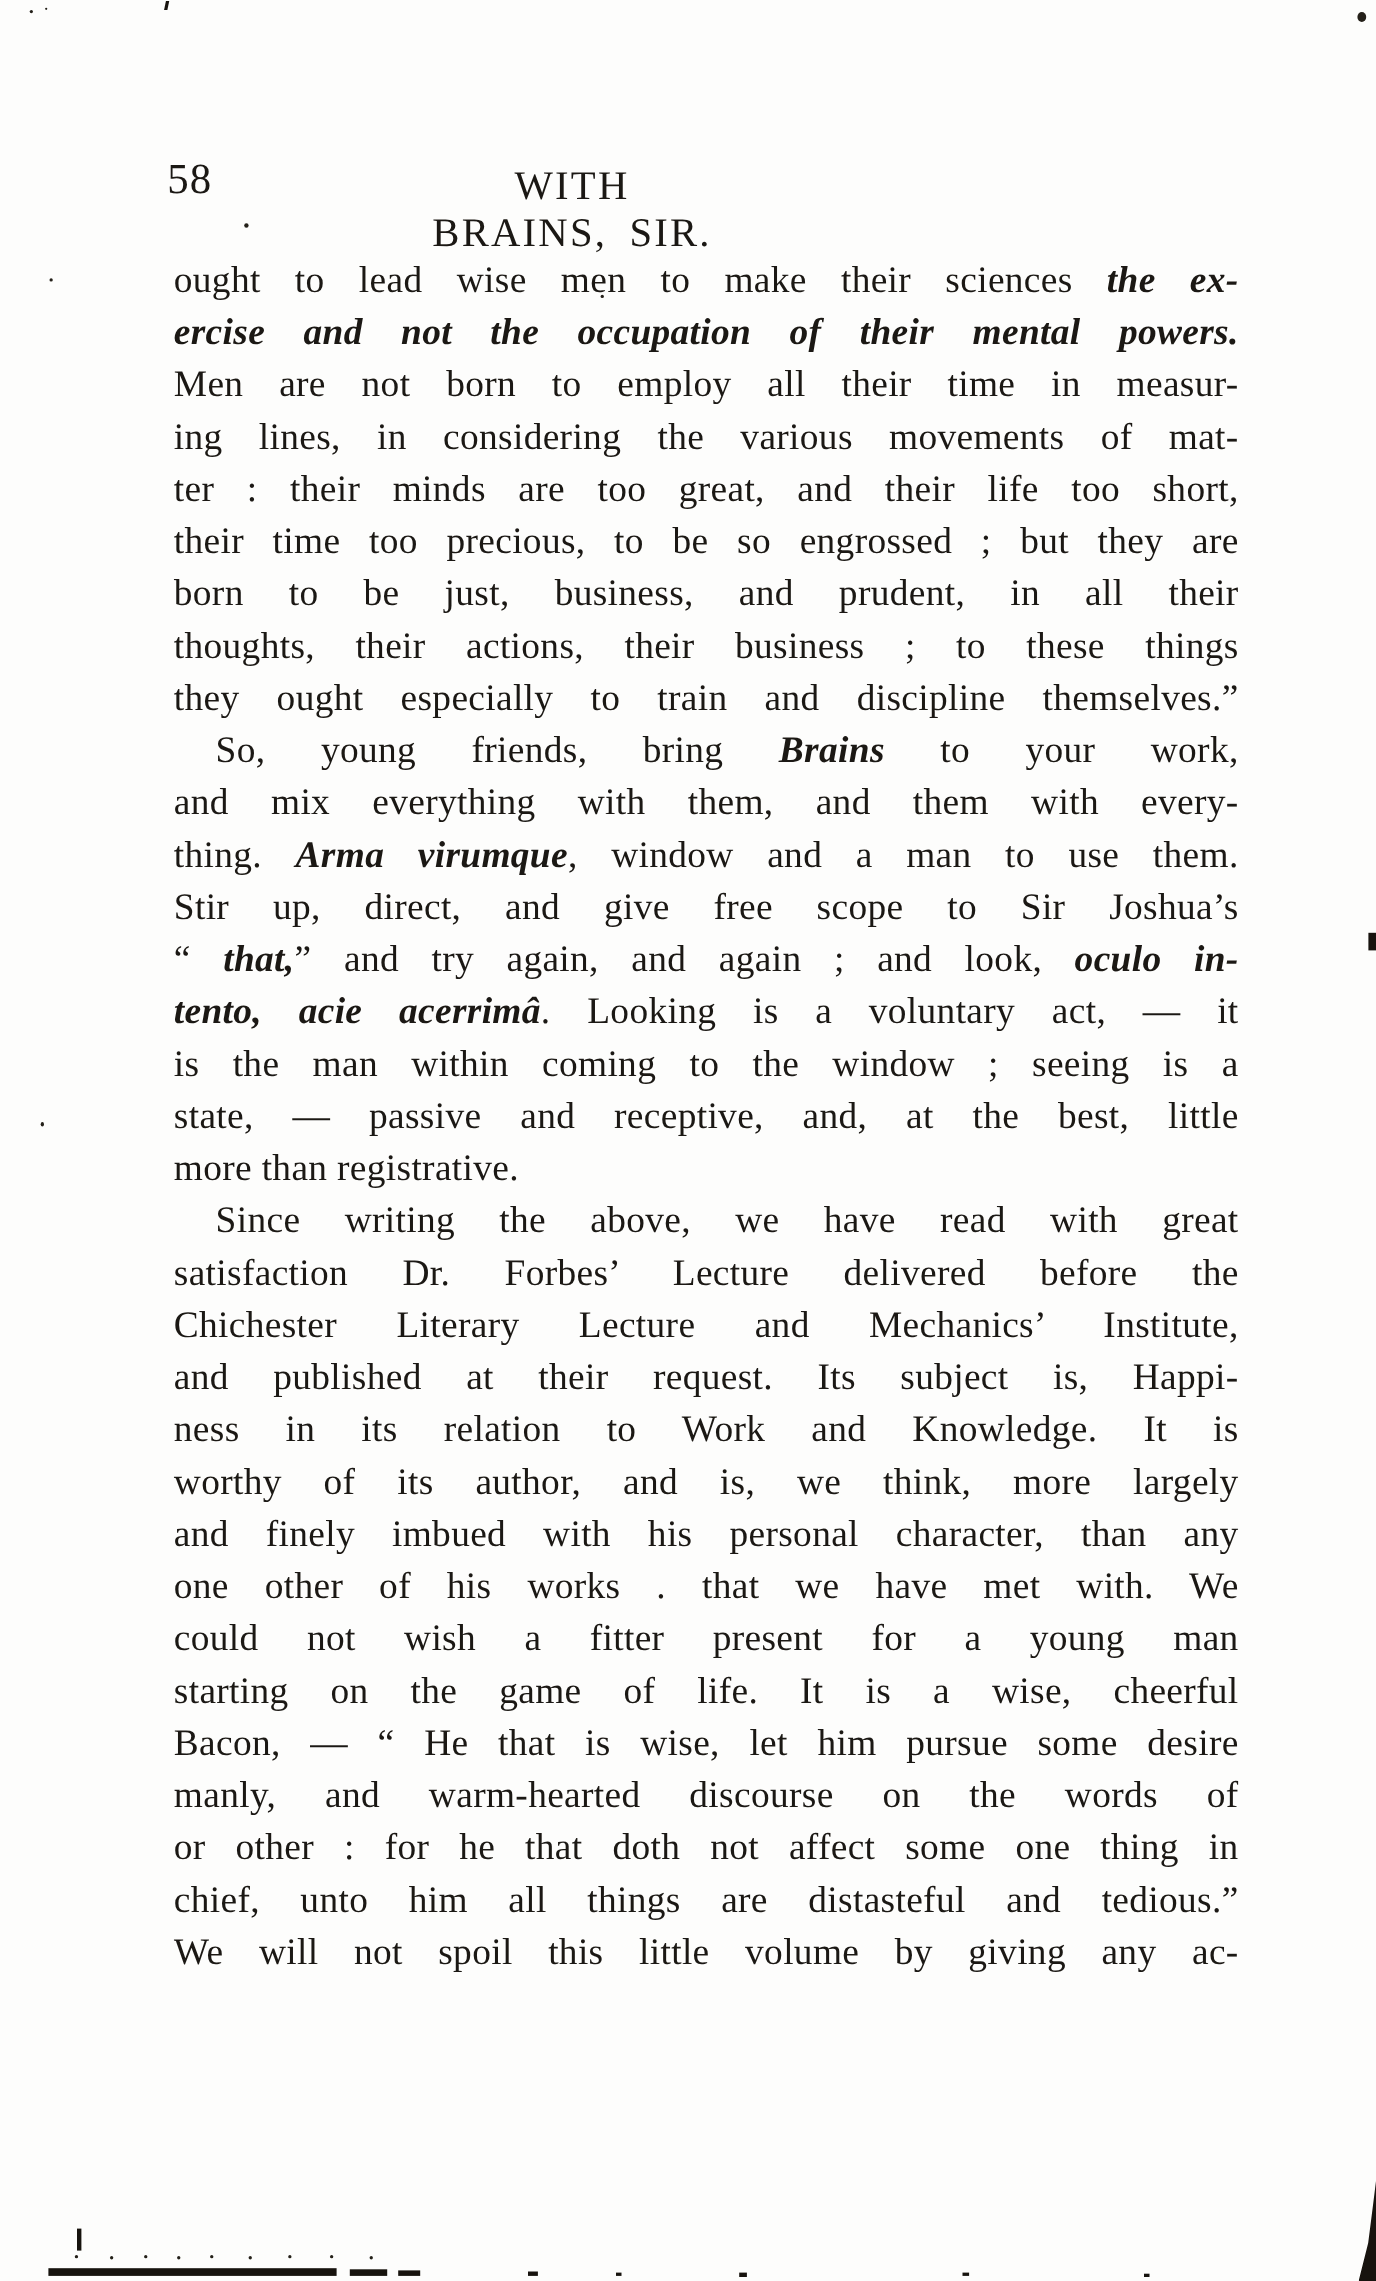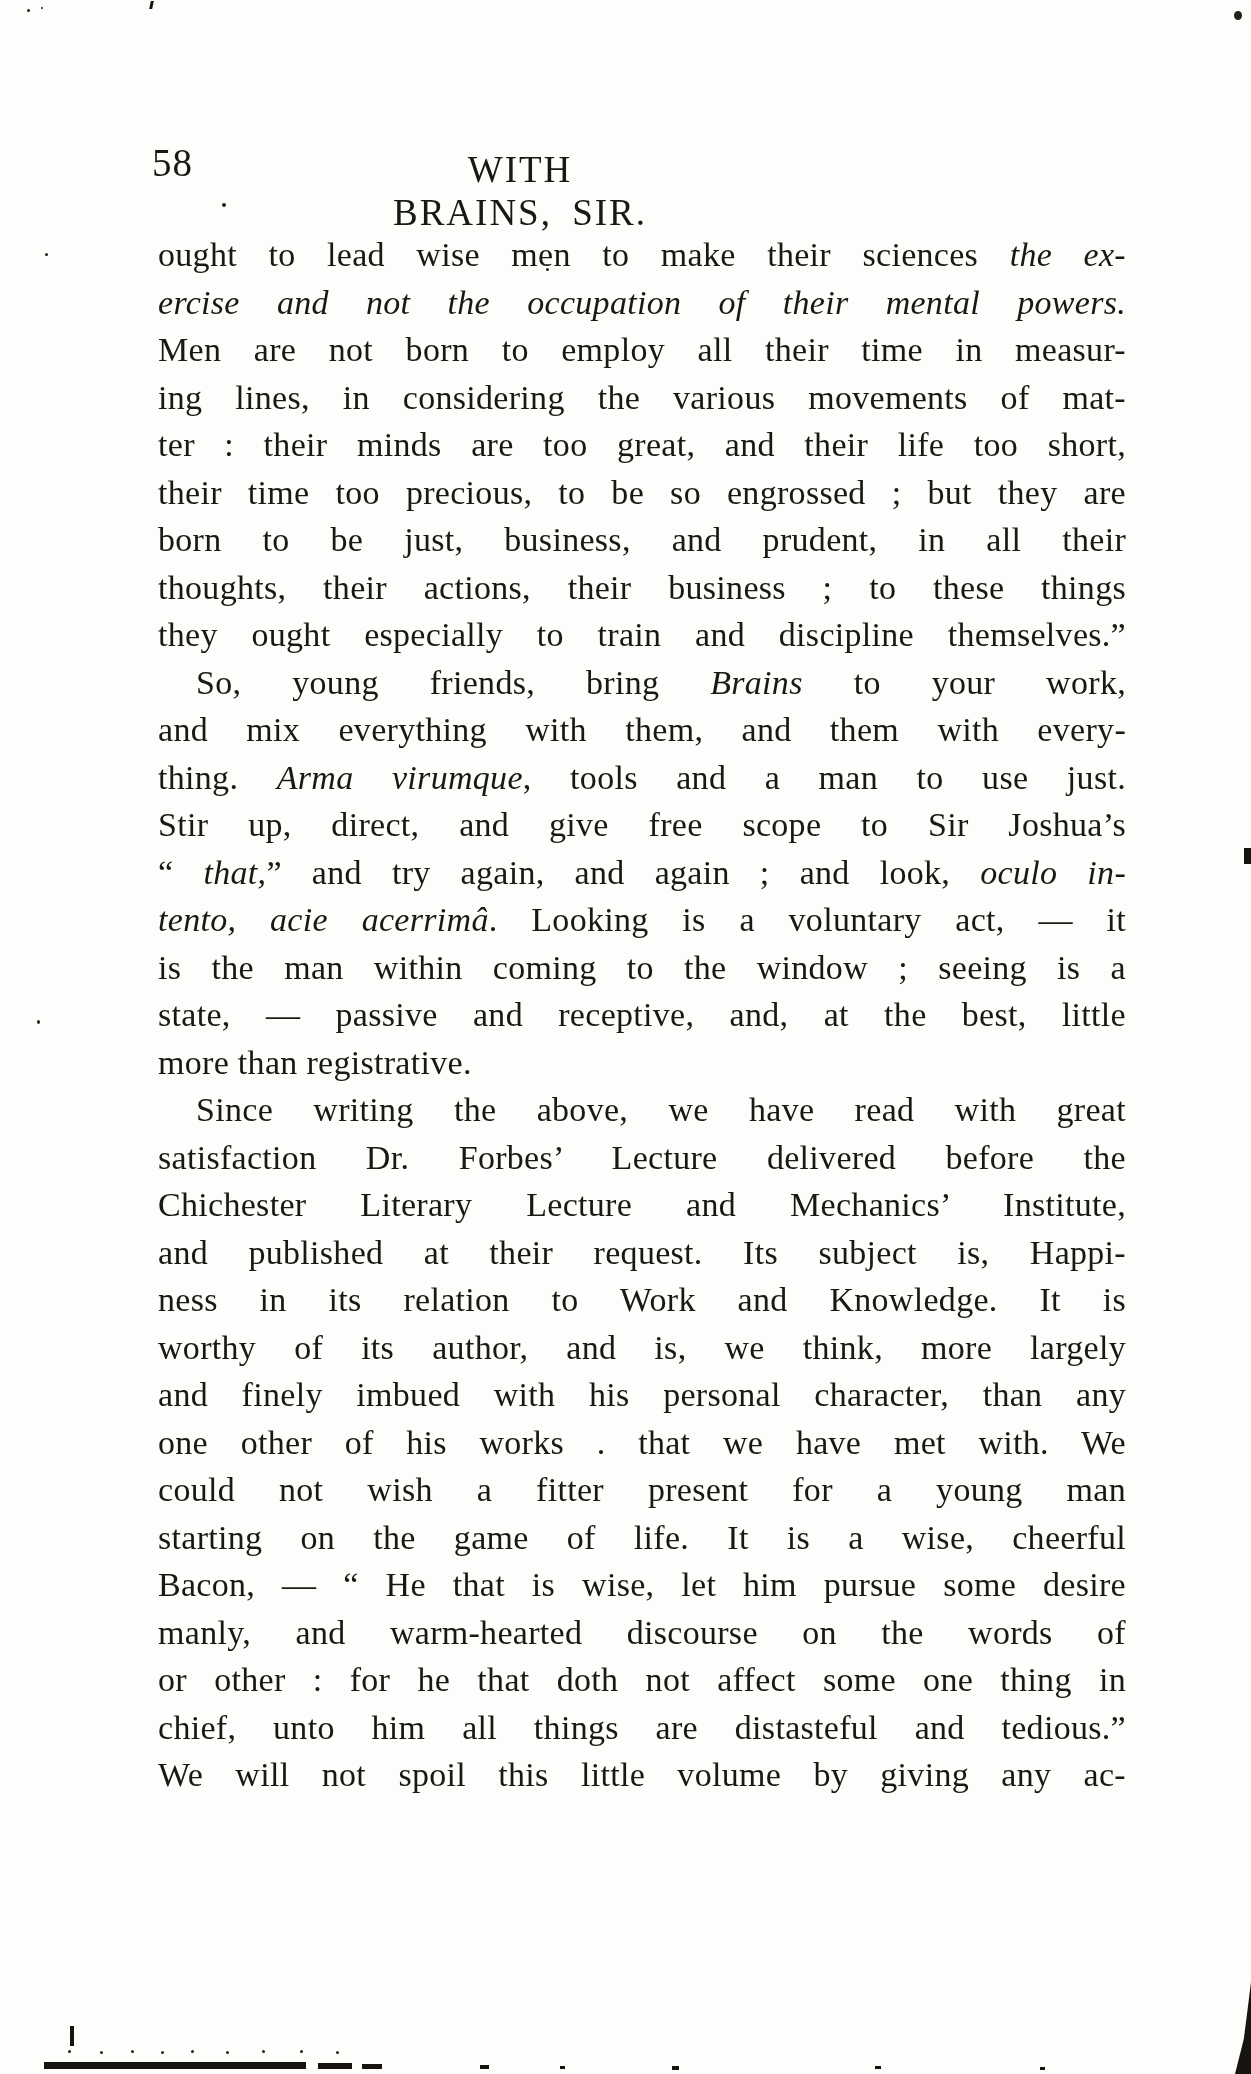--- a/index.html
+++ b/index.html
@@ -27,21 +27,21 @@
     position:absolute;left:158px;top:231px;width:968px;
     font-size:34px;letter-spacing:.3px;
   }
   .line{
     height:47.5px;line-height:47.5px;
     overflow:hidden;
     text-align:justify;
   }
   .line.j{text-align-last:justify;}
   .line.indent{text-indent:38px;}
-  .line em{font-style:italic;}
+  .line em{font-style:italic;font-weight:bold;}
   
   .spk{position:absolute;background:#242019;border-radius:50%;}
   .bar{position:absolute;background:#17130e;}
   #corner-blob{
     position:absolute;right:0;bottom:0;width:16px;height:92px;
     background:#17130e;
     clip-path:polygon(100% 0,100% 100%,0 100%,55% 62%,80% 28%);
   }
 </style>
 </head>
@@ -57,21 +57,21 @@
       <div class="line j"><em>ercise and not the occupation of their mental powers.</em></div>
       <div class="line j"><span>Men are not born to employ all their time in measur-</span></div>
       <div class="line j"><span>ing lines, in considering the various movements of mat-</span></div>
       <div class="line j"><span>ter : their minds are too great, and their life too short,</span></div>
       <div class="line j"><span>their time too precious, to be so engrossed ; but they are</span></div>
       <div class="line j"><span>born to be just, business, and prudent, in all their</span></div>
       <div class="line j"><span>thoughts, their actions, their business ; to these things</span></div>
       <div class="line j"><span>they ought especially to train and discipline themselves.”</span></div>
       <div class="line j indent"><span>So, young friends, bring </span><em>Brains</em><span> to your work,</span></div>
       <div class="line j"><span>and mix everything with them, and them with every-</span></div>
-      <div class="line j"><span>thing. </span><em>Arma virumque</em><span>, tools and a man to use just.</span></div>
+      <div class="line j"><span>thing. </span><em>Arma virumque</em><span>, window and a man to use them.</span></div>
       <div class="line j"><span>Stir up, direct, and give free scope to Sir Joshua’s</span></div>
       <div class="line j"><span>“ </span><em>that,</em><span>” and try again, and again ; and look, </span><em>oculo in-</em></div>
       <div class="line j"><em>tento, acie acerrimâ</em><span>. Looking is a voluntary act, — it</span></div>
       <div class="line j"><span>is the man within coming to the window ; seeing is a</span></div>
       <div class="line j"><span>state, — passive and receptive, and, at the best, little</span></div>
       <div class="line"><span>more than registrative.</span></div>
       <div class="line j indent"><span>Since writing the above, we have read with great</span></div>
       <div class="line j"><span>satisfaction Dr. Forbes’ Lecture delivered before the</span></div>
       <div class="line j"><span>Chichester Literary Lecture and Mechanics’ Institute,</span></div>
       <div class="line j"><span>and published at their request. Its subject is, Happi-</span></div>

